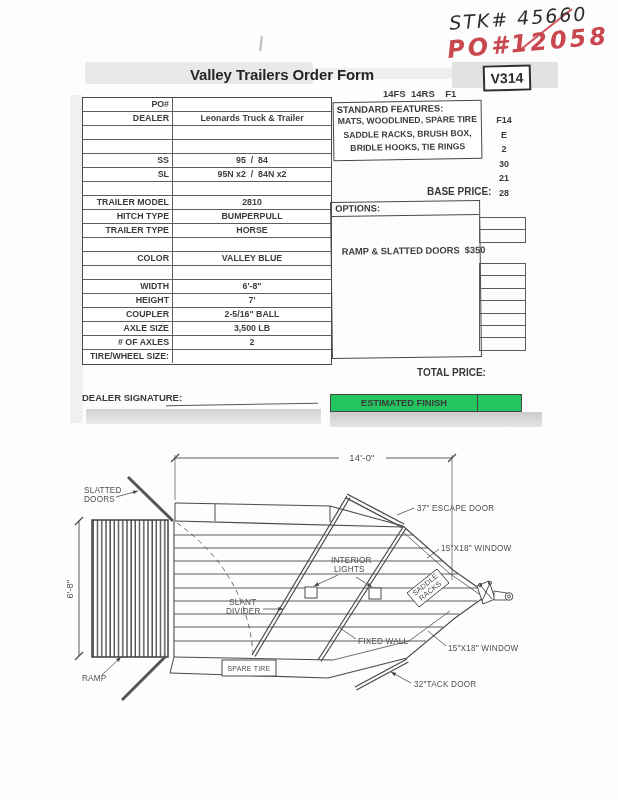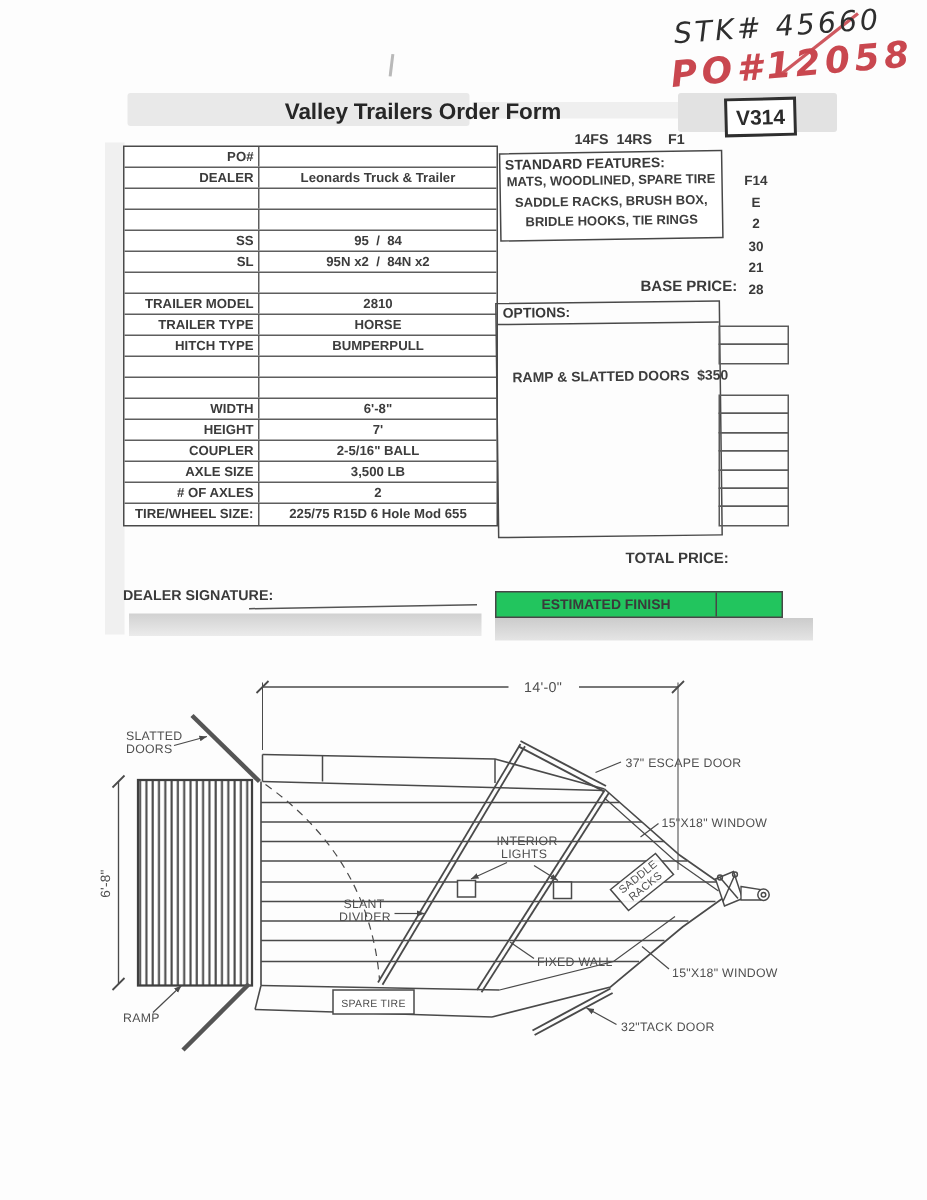--- a/index.html
+++ b/index.html
@@ -13,21 +13,21 @@
   .hand-po{left:447px;top:29px;font-size:24px;letter-spacing:3px;color:#c9474f;transform:rotate(-5deg);font-weight:600;}
   
   .form-el{position:absolute;z-index:2;}
   .title{left:186px;top:66px;width:192px;text-align:center;font-weight:700;font-size:15px;
          letter-spacing:-.1px;color:#262626;}
   .vbox{left:483px;top:65px;width:44px;height:22px;border:2px solid #2f2f2f;background:#fff;
         display:flex;align-items:center;justify-content:center;font-weight:700;font-size:14px;
         color:#2b2b2b;transform:rotate(-1.5deg);}
   .spec-table{left:82px;top:97px;width:248px;border:1.2px solid #4a4a4a;background:#fff;}
   .trow{display:flex;height:14px;box-sizing:border-box;border-bottom:1px solid #5e5e5e;}
-  .trow:last-child{border-bottom:none;}
+  .trow:last-child{border-bottom:none;flex-direction:column;}
   .tlabel{width:90px;box-sizing:border-box;border-right:1px solid #5e5e5e;text-align:right;
           padding-right:3px;font-weight:700;font-size:8.8px;line-height:13px;color:#3b3b3b;overflow:hidden;}
   .tvalue{flex:1;text-align:center;font-weight:700;font-size:8.8px;line-height:13px;color:#3d3d3d;white-space:pre;overflow:hidden;}
   .sig-label{left:82px;top:392px;font-weight:700;font-size:9.5px;color:#3a3a3a;}
   .sig-line{left:166px;top:404px;width:152px;border-top:1.2px solid #555;transform:rotate(-1deg);}
   .model-codes{left:383px;top:88px;font-weight:700;font-size:9.5px;white-space:pre;color:#3a3a3a;}
   .codes-col{left:492px;top:93px;width:24px;text-align:center;font-weight:700;font-size:9px;
              line-height:14.6px;color:#3a3a3a;margin-top:20px;}
   .features-box{left:333px;top:101px;width:149px;height:59px;border:1.3px solid #474747;background:#fff;
                 transform:rotate(-0.9deg);box-sizing:border-box;}
@@ -96,30 +96,34 @@
     </div>
   <div class="trow">
       <div class="tlabel"></div>
       <div class="tvalue"></div>
     </div>
   <div class="trow">
       <div class="tlabel">TRAILER MODEL</div>
       <div class="tvalue">2810</div>
     </div>
   <div class="trow">
+      <div class="tlabel">HITCH TYPE</div>
+      <div class="tvalue">BUMPERPULL</div>
+    </div>
+  <div class="trow">
       <div class="tlabel">TRAILER TYPE</div>
       <div class="tvalue">HORSE</div>
     </div>
   <div class="trow">
-      <div class="tlabel">HITCH TYPE</div>
-      <div class="tvalue">BUMPERPULL</div>
-    </div>
-  <div class="trow">
-      <div class="tlabel"></div>
-      <div class="tvalue"></div>
+      <div class="tlabel"></div>
+      <div class="tvalue"></div>
+    </div>
+  <div class="trow">
+      <div class="tlabel">COLOR</div>
+      <div class="tvalue">VALLEY BLUE</div>
     </div>
   <div class="trow">
       <div class="tlabel"></div>
       <div class="tvalue"></div>
     </div>
   <div class="trow">
       <div class="tlabel">WIDTH</div>
       <div class="tvalue">6'-8"</div>
     </div>
   <div class="trow">

